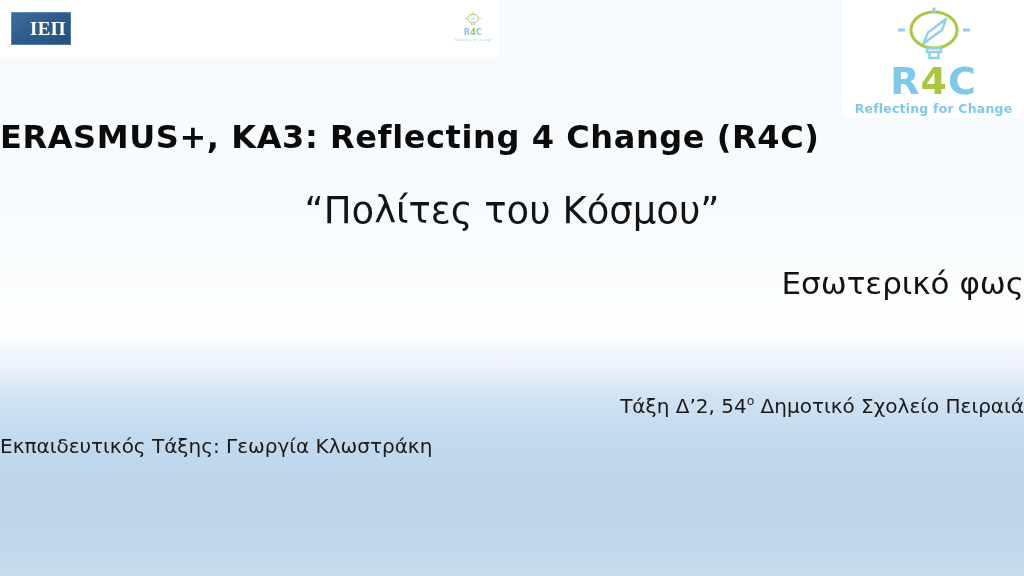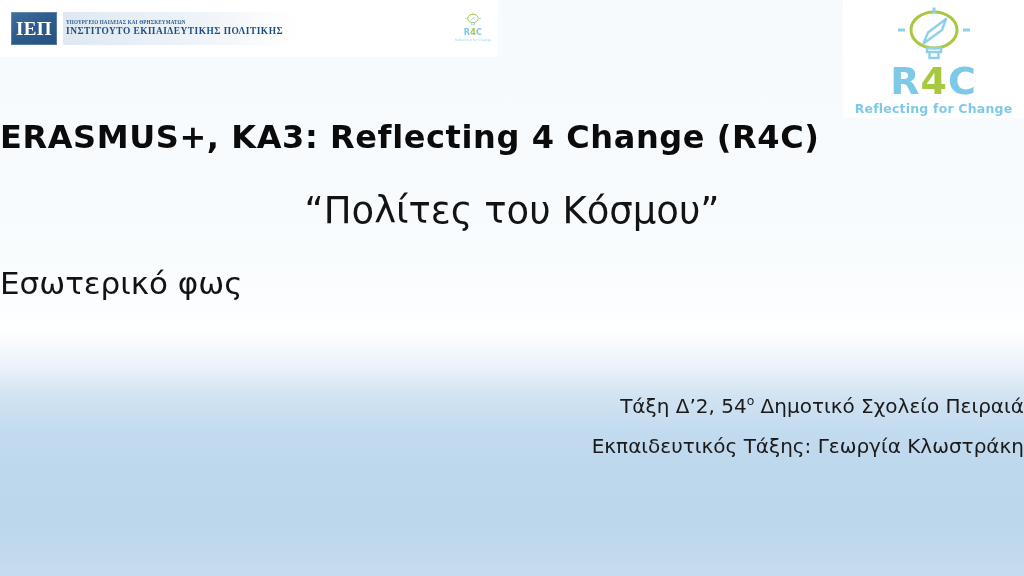--- a/index.html
+++ b/index.html
@@ -54,20 +54,21 @@
     height: 33px;
   }
   .iep-mark {
     width: 46px;
     height: 33px;
     background: linear-gradient(150deg, #3f6f9f 0%, #2e5d8d 45%, #24517f 100%);
     display: flex;
     align-items: center;
     justify-content: center;
     box-shadow: inset 0 0 0 1px rgba(255,255,255,0.22);
+    padding-left: 14px;
   }
   .iep-mark-text {
     color: #ffffff;
     font-family: "Liberation Serif", serif;
     font-weight: 700;
     font-size: 19px;
     letter-spacing: 0.4px;
     line-height: 1;
   }
   .iep-text-block {
@@ -193,21 +194,21 @@
     font-size: 37px;
     color: #131313;
     line-height: 1.2;
     white-space: nowrap;
   }
   .subtitle-2 {
     position: absolute;
     left: 0;
     top: 265px;
     width: 1024px;
-    text-align: left;
+    text-align: right;
     font-family: "DejaVu Sans", sans-serif;
     font-weight: 400;
     font-size: 31px;
     color: #131313;
     line-height: 1.2;
     white-space: nowrap;
   }
 
   
   .credit-1 {
@@ -220,21 +221,21 @@
     font-size: 20px;
     color: #1a1a1a;
     line-height: 1.2;
     white-space: nowrap;
   }
   .credit-2 {
     position: absolute;
     left: 0;
     top: 434px;
     width: 1024px;
-    text-align: right;
+    text-align: left;
     font-family: "DejaVu Sans", sans-serif;
     font-size: 20px;
     color: #1a1a1a;
     line-height: 1.2;
     white-space: nowrap;
   }
   .ordinal-sup {
     font-size: 0.62em;
     vertical-align: super;
     line-height: 0;
@@ -243,24 +244,20 @@
 </head>
 <body>
 
 <div class="slide">
 
   <div class="iep-banner">
 
     <div class="iep-logo-group">
       <div class="iep-mark">
         <span class="iep-mark-text">ΙΕΠ</span>
-      </div>
-      <div class="iep-text-block">
-        <div class="iep-line-top">ΥΠΟΥΡΓΕΙΟ ΠΑΙΔΕΙΑΣ ΚΑΙ ΘΡΗΣΚΕΥΜΑΤΩΝ</div>
-        <div class="iep-line-main">ΙΝΣΤΙΤΟΥΤΟ ΕΚΠΑΙΔΕΥΤΙΚΗΣ ΠΟΛΙΤΙΚΗΣ</div>
       </div>
     </div>
 
     <div class="banner-r4c">
       <svg width="22" height="16" viewBox="0 0 44 32">
         <ellipse cx="22" cy="13" rx="10.5" ry="8.5" fill="none" stroke="#a8c93f" stroke-width="2"></ellipse>
         <path d="M26.5 8.5 L19 14 L17.5 17.5 L25 12 Z" fill="#9fd2ea"></path>
         <rect x="19" y="21.5" width="6" height="4" fill="none" stroke="#9fd2ea" stroke-width="1.6"></rect>
         <line x1="22" y1="0.5" x2="22" y2="3.5" stroke="#9fd2ea" stroke-width="1.8"></line>
         <line x1="6" y1="13" x2="9.5" y2="13" stroke="#9fd2ea" stroke-width="1.8"></line>

